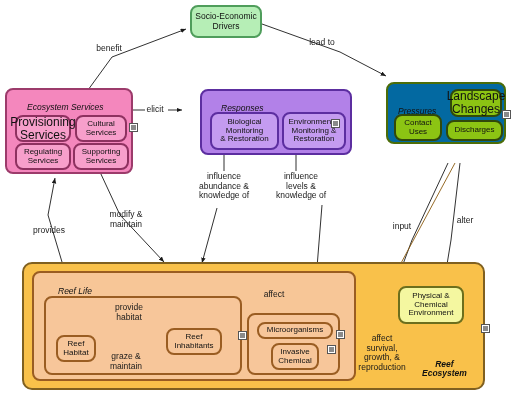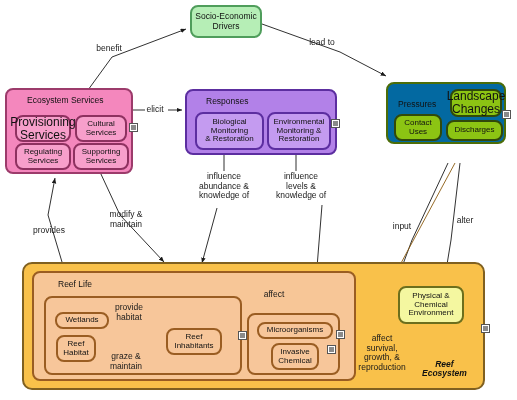--- a/index.html
+++ b/index.html
@@ -29,22 +29,24 @@
     border-radius: 8px;
     display: flex;
     align-items: center;
     justify-content: center;
     text-align: center;
     line-height: 1.08;
     color: #111;
   }
   .grp-title {
     position: absolute;
+    font-style: italic;
     color: #111;
     white-space: nowrap;
+    margin-top: 7px;
   }
   .edge-label {
     position: absolute;
     font-size: 8.5px;
     color: #1a1a1a;
     text-align: center;
     line-height: 1.12;
     white-space: pre-line;
     pointer-events: none;
   }
@@ -140,21 +142,21 @@
 Services</div>
     <div class="node pink-inner" style="left:68px; top:25px; width:52px; height:27px; font-size:8px; white-space:pre-line;">Cultural
 Services</div>
     <div class="node pink-inner" style="left:8px; top:53px; width:56px; height:27px; font-size:8px; white-space:pre-line;">Regulating
 Services</div>
     <div class="node pink-inner" style="left:66px; top:53px; width:56px; height:27px; font-size:8px; white-space:pre-line;">Supporting
 Services</div>
   </div>
   <div class="handle" style="left:130px; top:124px;"></div>
 
-  <div class="node purple-outer" style="left:185px; top:89px; width:152px; height:66px; display:block;">
+  <div class="node purple-outer" style="left:200px; top:89px; width:152px; height:66px; display:block;">
     <div class="grp-title" style="left:19px; top:6px; font-size:8.5px;">Responses</div>
     <div class="node purple-inner" style="left:8px; top:21px; width:69px; height:38px; font-size:8px; white-space:pre-line;">Biological
 Monitoring
 &amp; Restoration</div>
     <div class="node purple-inner" style="left:80px; top:21px; width:64px; height:38px; font-size:8px; white-space:pre-line;">Environmental
 Monitoring &amp;
 Restoration</div>
   </div>
   <div class="handle" style="left:332px; top:120px;"></div>
 
@@ -167,21 +169,20 @@
 Uses</div>
   </div>
   <div class="handle" style="left:503px; top:111px;"></div>
 
   <div class="node gold-outer" style="left:22px; top:262px; width:463px; height:128px; display:block; border-radius:10px;">
 
     <div class="node peach-outer" style="left:8px; top:7px; width:324px; height:110px; display:block;">
       <div class="grp-title" style="left:24px; top:7px; font-size:8.5px;">Reef Life</div>
 
       <div class="node peach-inner" style="left:10px; top:23px; width:198px; height:79px; display:block;">
-        <div class="node peach-inner" style="left:9px; top:14px; width:54px; height:17px; font-size:8px;">Wetlands</div>
         <div class="node peach-inner" style="left:10px; top:37px; width:40px; height:27px; font-size:8px; white-space:pre-line;">Reef
 Habitat</div>
         <div class="node peach-inner" style="left:120px; top:30px; width:56px; height:27px; font-size:8px; white-space:pre-line;">Reef
 Inhabitants</div>
       </div>
       <div class="handle" style="left:205px; top:59px;"></div>
 
       <div class="node peach-inner" style="left:213px; top:40px; width:93px; height:62px; display:block;">
         <div class="node peach-inner" style="left:8px; top:7px; width:76px; height:17px; font-size:8px;">Microorganisms</div>
         <div class="node peach-inner" style="left:22px; top:28px; width:48px; height:27px; font-size:8px; white-space:pre-line;">Invasive

